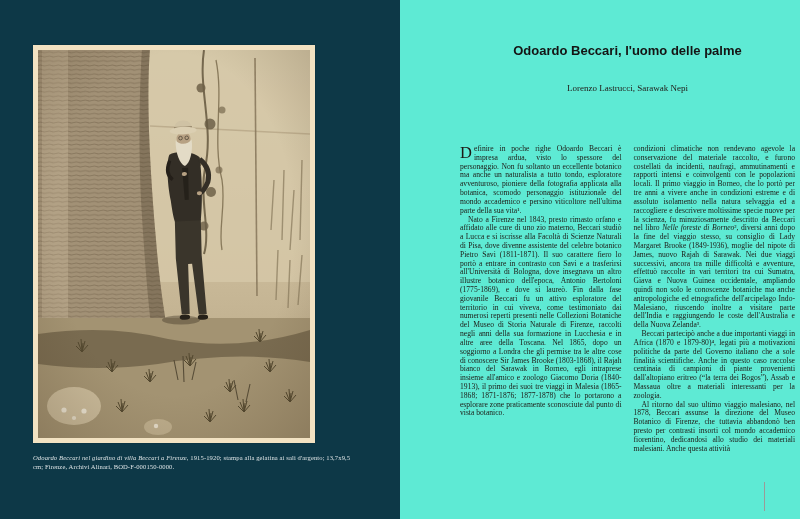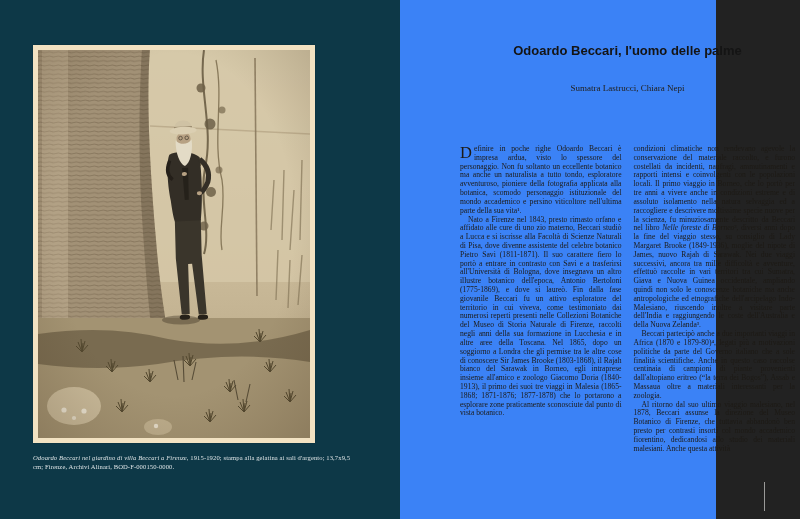--- a/index.html
+++ b/index.html
@@ -1,19 +1,19 @@
 <!DOCTYPE html>
 <html><head>
 <meta charset="utf-8">
 <style>
   html,body{margin:0;padding:0;background:#222;}
   .spread{position:relative;width:800px;height:519px;display:flex;overflow:hidden;
           font-family:"Liberation Serif", serif;}
   .page-left{position:relative;width:400px;height:519px;background:#0d3847;}
-  .page-right{position:relative;width:316px;height:519px;background:#3b82f6;}
+  .page-right{position:relative;width:400px;height:519px;background:#5eead4;}
 
   .photo-frame{position:absolute;left:33px;top:45px;width:272px;height:388px;
                border:5px solid #f2e2c2;box-shadow:0 0 1px rgba(0,0,0,.4);}
   .photo-frame svg{display:block;}
 
   .caption{position:absolute;left:33px;top:454px;width:322px;margin:0;
            font-size:6.6px;line-height:8.6px;color:#dbe2e4;letter-spacing:.1px;}
   .caption em{font-style:italic;}
 
   .title{position:absolute;left:60px;top:43px;width:335px;margin:0;text-align:center;
@@ -137,21 +137,21 @@
     </div>
 
     <p class="caption"><em>Odoardo Beccari nel giardino di villa Beccari a Firenze</em><span>, 1915-1920; stampa alla gelatina ai sali d'argento; 13,7x9,5 cm; Firenze, Archivi Alinari, BOD-F-000150-0000.</span></p>
   </div>
 
   <div class="page-right">
 
     <h1 class="title">Odoardo Beccari, l'uomo delle palme</h1>
 
     <div class="authors">
-      <div>Sumatra Lastrucci, Chiara Nepi</div>
+      <div>Lorenzo Lastrucci, Sarawak Nepi</div>
     </div>
 
     <div class="columns">
       <div class="col">
         <p><span class="dropcap">D</span><span>efinire in poche righe Odoardo Beccari è impresa ardua, visto lo spessore del personaggio. Non fu soltanto un eccellente botanico ma anche un naturalista a tutto tondo, esploratore avventuroso, pioniere della fotografia applicata alla botanica, scomodo personaggio istituzionale del mondo accademico e persino viticoltore nell'ultima parte della sua vita¹.</span></p>
         <p class="indent">Nato a Firenze nel 1843, presto rimasto orfano e affidato alle cure di uno zio materno, Beccari studiò a Lucca e si iscrisse alla Facoltà di Scienze Naturali di Pisa, dove divenne assistente del celebre botanico Pietro Savi (1811-1871). Il suo carattere fiero lo portò a entrare in contrasto con Savi e a trasferirsi all'Università di Bologna, dove insegnava un altro illustre botanico dell'epoca, Antonio Bertoloni (1775-1869), e dove si laureò. Fin dalla fase giovanile Beccari fu un attivo esploratore del territorio in cui viveva, come testimoniato dai numerosi reperti presenti nelle Collezioni Botaniche del Museo di Storia Naturale di Firenze, raccolti negli anni della sua formazione in Lucchesia e in altre aree della Toscana. Nel 1865, dopo un soggiorno a Londra che gli permise tra le altre cose di conoscere Sir James Brooke (1803-1868), il Rajah bianco del Sarawak in Borneo, egli intraprese insieme all'amico e zoologo Giacomo Doria (1840-1913), il primo dei suoi tre viaggi in Malesia (1865-1868; 1871-1876; 1877-1878) che lo portarono a esplorare zone praticamente sconosciute dal punto di vista botanico.</p>
       </div>
       <div class="col">
         <p><span>condizioni climatiche non rendevano agevole la conservazione del materiale raccolto, e furono costellati da incidenti, naufragi, ammutinamenti e rapporti intensi e coinvolgenti con le popolazioni locali. Il primo viaggio in Borneo, che lo portò per tre anni a vivere anche in condizioni estreme e di assoluto isolamento nella natura selvaggia ed a raccogliere e descrivere moltissime specie nuove per la scienza, fu minuziosamente descritto da Beccari nel libro </span><em>Nelle foreste di Borneo</em><span>², diversi anni dopo la fine del viaggio stesso, su consiglio di Lady Margaret Brooke (1849-1936), moglie del nipote di James, nuovo Rajah di Sarawak. Nei due viaggi successivi, ancora tra mille difficoltà e avventure, effettuò raccolte in vari territori tra cui Sumatra, Giava e Nuova Guinea occidentale, ampliando quindi non solo le conoscenze botaniche ma anche antropologiche ed etnografiche dell'arcipelago Indo-Malesiano, riuscendo inoltre a visitare parte dell'India e raggiungendo le coste dell'Australia e della Nuova Zelanda³.</span></p>
         <p class="indent">Beccari partecipò anche a due importanti viaggi in Africa (1870 e 1879-80)⁴, legati più a motivazioni politiche da parte del Governo italiano che a sole finalità scientifiche. Anche in questo caso raccolse centinaia di campioni di piante provenienti dall'altopiano eritreo (“la terra dei Bogos”), Assab e Massaua oltre a materiali interessanti per la zoologia.</p>

